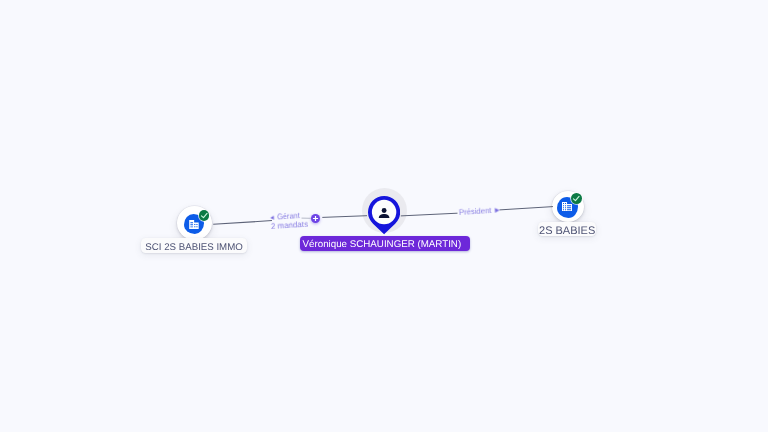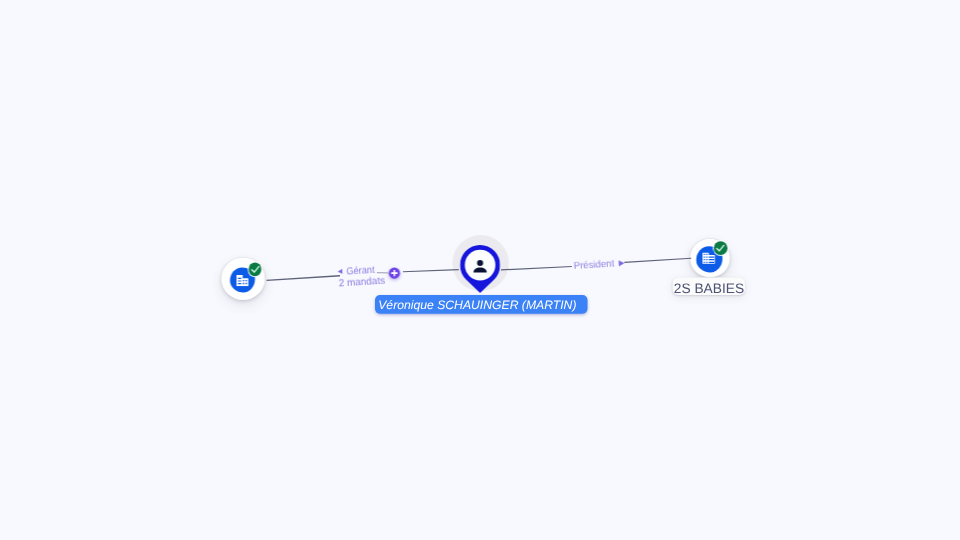--- a/index.html
+++ b/index.html
@@ -24,22 +24,22 @@
 
   
   .pin-halo{position:absolute;border-radius:50%;background:#e6e7ec;opacity:.82;}
   .pin{position:absolute;}
 
   
   .pill{position:absolute;display:flex;align-items:center;justify-content:center;will-change:transform;
         white-space:nowrap;border-radius:4.5px;box-sizing:border-box;}
   .pill-co{background:#fbfbfc;color:#4e5374;
            box-shadow:0 .5px 1.5px rgba(70,75,100,.17),0 2px 7px rgba(70,75,100,.10);}
-  .pill-person{background:#3b82f6;color:#ffffff;border-radius:4px;
-               box-shadow:0 1px 2.5px rgba(20,20,140,.30);font-style:italic;}
+  .pill-person{background:#6d28d9;color:#ffffff;border-radius:4px;
+               box-shadow:0 1px 2.5px rgba(20,20,140,.30);}
 
   
   .elabel{position:absolute;color:#8b80e3;white-space:nowrap;}
   .plusbtn{position:absolute;border-radius:50%;background:#6e44e6;
            display:flex;align-items:center;justify-content:center;
            box-shadow:0 1px 3px rgba(100,70,220,.45);}
 </style>
 </head>
 <body>
 
@@ -92,20 +92,21 @@
         <path d="M12 7V3H2v18h20V7H12zM6 19H4v-2h2v2zm0-4H4v-2h2v2zm0-4H4V9h2v2zm0-4H4V5h2v2zm4 12H8v-2h2v2zm0-4H8v-2h2v2zm0-4H8V9h2v2zm0-4H8V5h2v2zm10 12h-8v-2h8v2zm0-4h-8v-2h8v2zm0-4h-8V9h8v2z"></path>
       </svg>
     </div>
     <div class="badge" style="left:19.4px;top:2.2px;width:10.8px;height:10.8px;">
       <svg width="10.5" height="10.5" viewBox="0 0 24 24" fill="none" stroke="#c9f5dc" stroke-width="2.6" stroke-linecap="round" stroke-linejoin="round" style="position:absolute;left:0;top:0;">
           <path d="M5.6 13.4 L10.2 17.6 L18.4 7.6"></path>
         </svg>
     </div>
   </div>
 
+  <div class="pill pill-co" style="left:141.4px;top:238.4px;width:106.2px;height:15.1px;font-size:9.7px;padding-top:4.0px;">SCI 2S BABIES IMMO</div>
 
   <div class="pill pill-person" style="left:300.4px;top:235.8px;width:169.5px;height:15.1px;font-size:9.75px;padding-top:2.7px;justify-content:flex-start;padding-left:2.6px;">Véronique SCHAUINGER (MARTIN)</div>
 
   <div class="pill pill-co" style="left:538px;top:222.3px;width:58.3px;height:14.2px;font-size:11px;padding-top:2.8px;">2S BABIES</div>
 
   <div class="elabel" style="left:269.2px;top:214.3px;font-size:8.1px;line-height:8.1px;transform:rotate(-3.6deg) scaleX(0.915);transform-origin:left center;">
     <span style="font-size:6.8px;vertical-align:0.5px;color:#7b6fe0;">◄</span>
     <span>Gérant</span>
   </div>
   <div class="elabel" style="left:270.8px;top:222.7px;font-size:8.2px;line-height:8.2px;transform:rotate(-3.6deg) scaleX(0.97);transform-origin:left center;">2 mandats</div>

